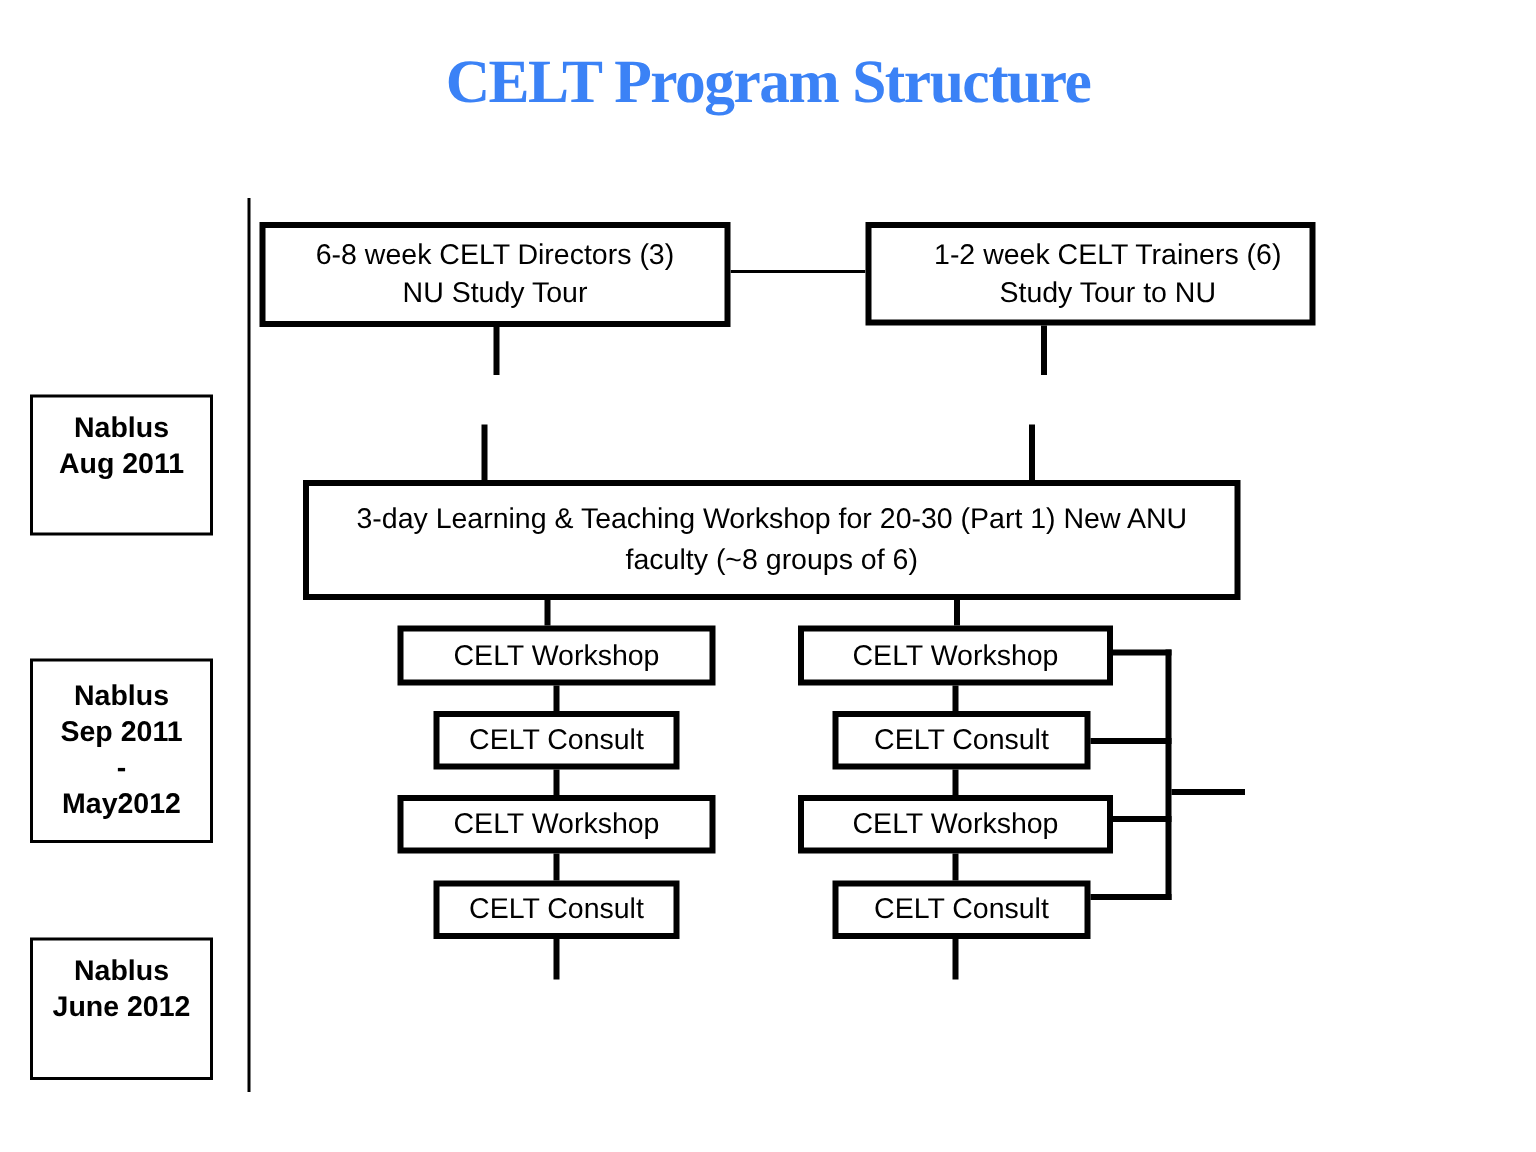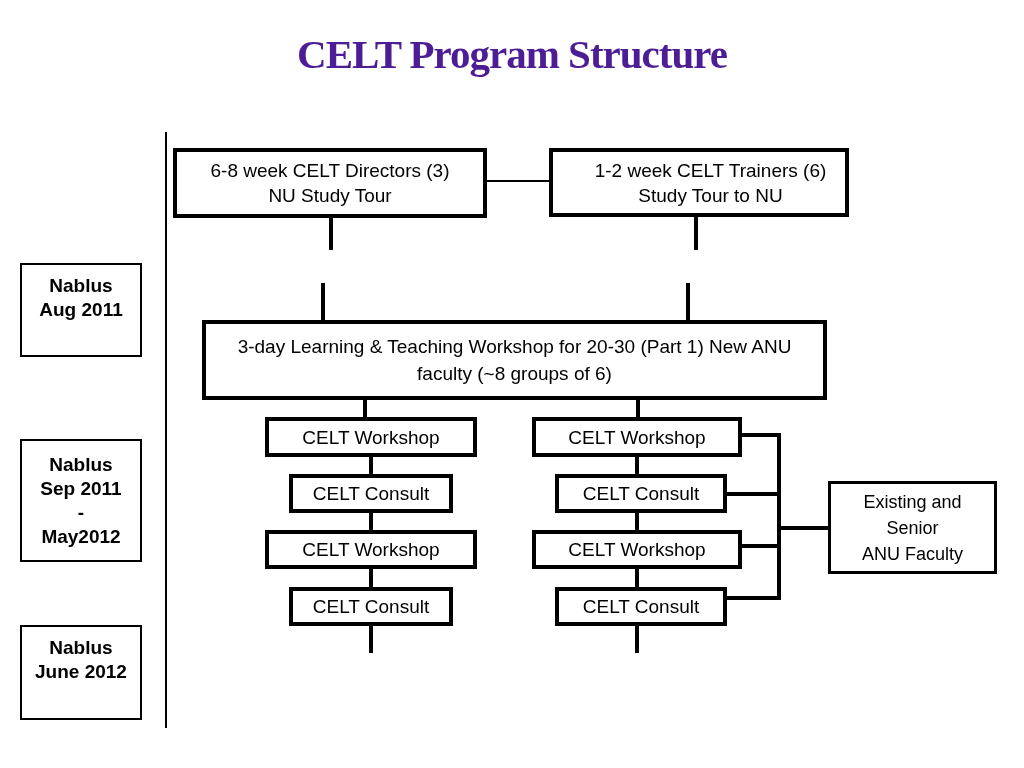--- a/index.html
+++ b/index.html
@@ -11,21 +11,21 @@
     font-family:"Liberation Sans", sans-serif;
     color:#000;
   }
   .title{
     position:absolute;left:0;top:30px;width:1024px;
     text-align:center;
     font-family:"Liberation Serif", serif;
     font-weight:bold;
     font-size:41px;
     letter-spacing:-1px;
-    color:#4c1d95;
+    color:#3b82f6;
   }
   .box{
     position:absolute;
     box-sizing:border-box;
     background:#ffffff;
     border:4px solid #000;
     display:flex;
     align-items:center;
     justify-content:center;
     text-align:center;
@@ -96,33 +96,30 @@
 
   <div class="line" style="left:740px;top:433px;width:41px;height:4px;"></div>
   <div class="line" style="left:725px;top:492px;width:56px;height:4px;"></div>
   <div class="line" style="left:740px;top:544px;width:41px;height:4px;"></div>
   <div class="line" style="left:725px;top:596px;width:56px;height:4px;"></div>
   <div class="line" style="left:777px;top:433px;width:4px;height:167px;"></div>
   <div class="line" style="left:781px;top:526px;width:49px;height:4px;"></div>
 
   <div class="box" style="left:173px;top:148px;width:314px;height:70px;">6-8 week CELT Directors (3)
 NU Study Tour</div>
-  <div class="box" style="left:549px;top:148px;width:300px;height:69px;padding-left:23px;">1-2 week CELT Trainers (6)
+  <div class="box" style="left:577px;top:148px;width:300px;height:69px;padding-left:23px;">1-2 week CELT Trainers (6)
 Study Tour to NU</div>
   <div class="box wide-note" style="left:202px;top:320px;width:625px;height:80px;">3-day Learning &amp; Teaching Workshop for 20-30 (Part 1) New ANU
 faculty (~8 groups of 6)</div>
 
   <div class="box" style="left:265px;top:417px;width:212px;height:40px;">CELT Workshop</div>
   <div class="box" style="left:289px;top:474px;width:164px;height:39px;">CELT Consult</div>
   <div class="box" style="left:265px;top:530px;width:212px;height:39px;">CELT Workshop</div>
   <div class="box" style="left:289px;top:587px;width:164px;height:39px;">CELT Consult</div>
 
   <div class="box" style="left:532px;top:417px;width:210px;height:40px;">CELT Workshop</div>
   <div class="box" style="left:555px;top:474px;width:172px;height:39px;">CELT Consult</div>
   <div class="box" style="left:532px;top:530px;width:210px;height:39px;">CELT Workshop</div>
   <div class="box" style="left:555px;top:587px;width:172px;height:39px;">CELT Consult</div>
 
-  <div class="box thin-border" style="left:828px;top:481px;width:169px;height:93px;font-size:18px;line-height:26px;">Existing and
-Senior
-ANU Faculty</div>
 
 
 </div>
 
 </body></html>

